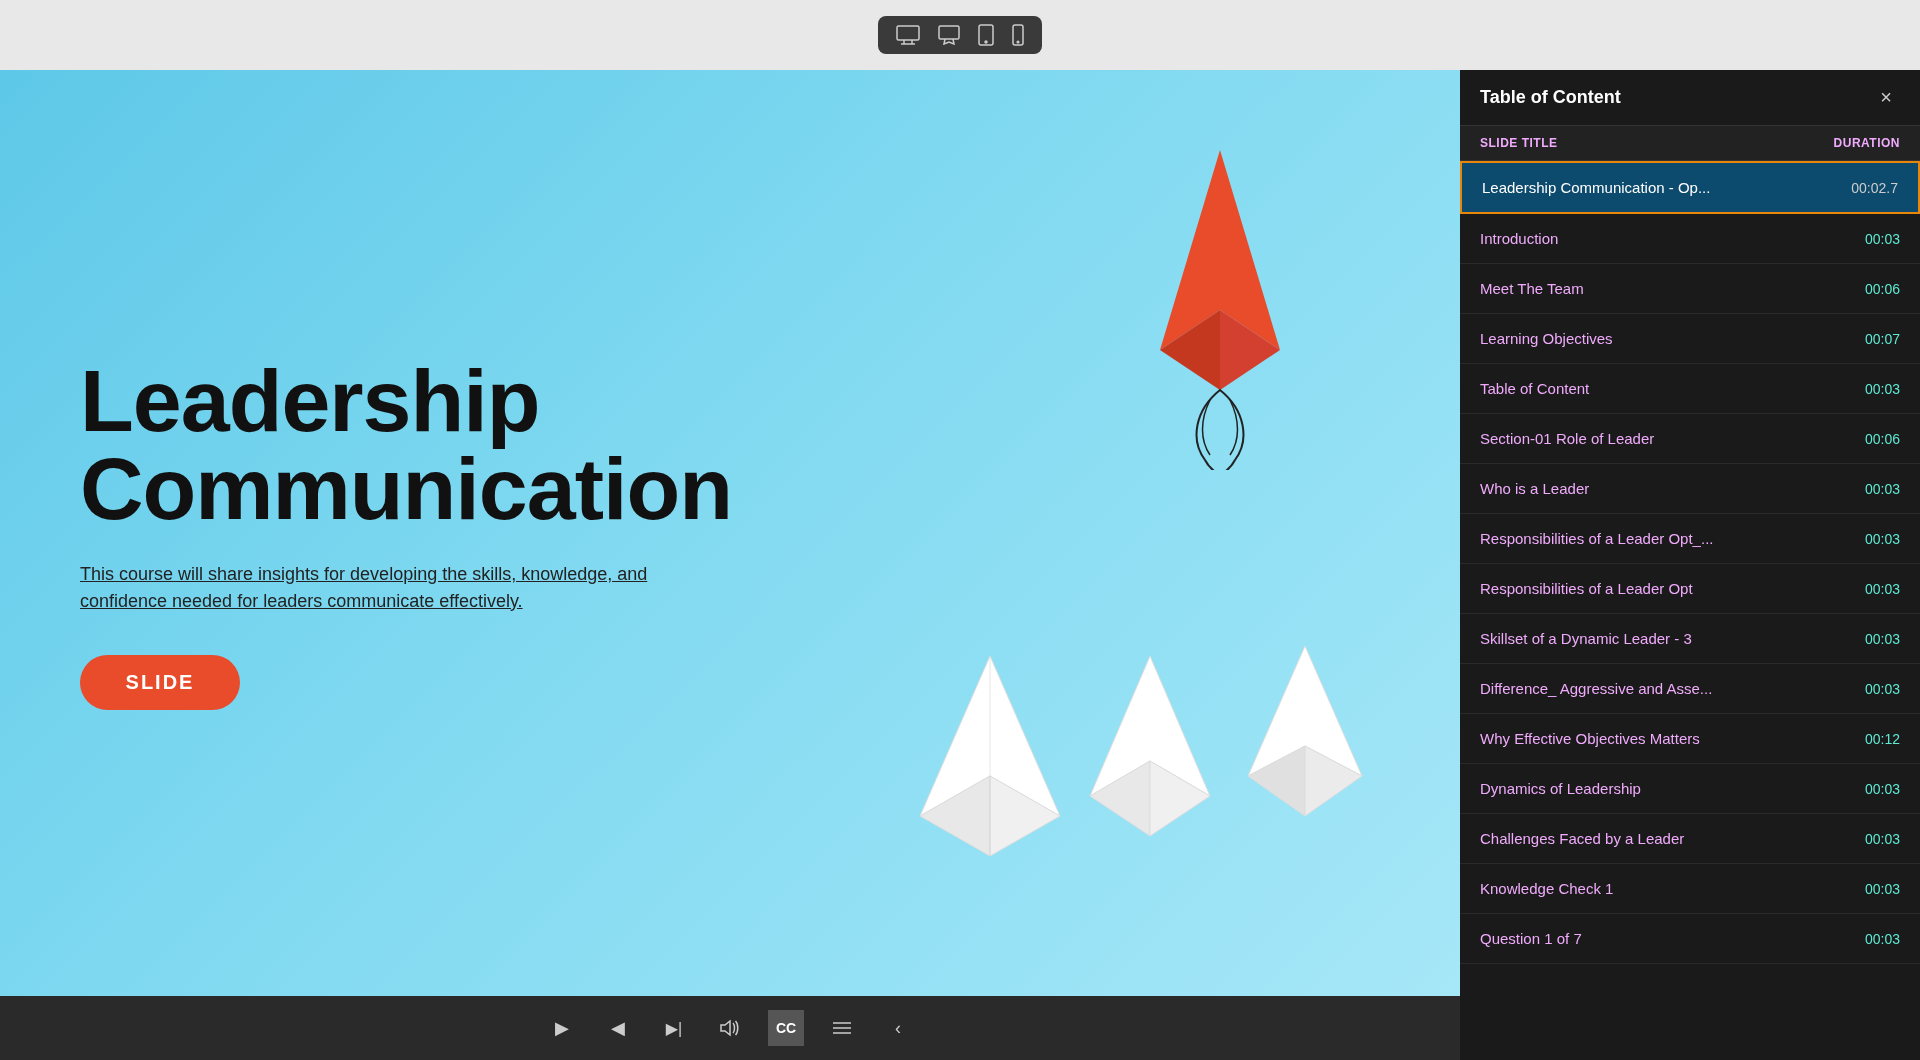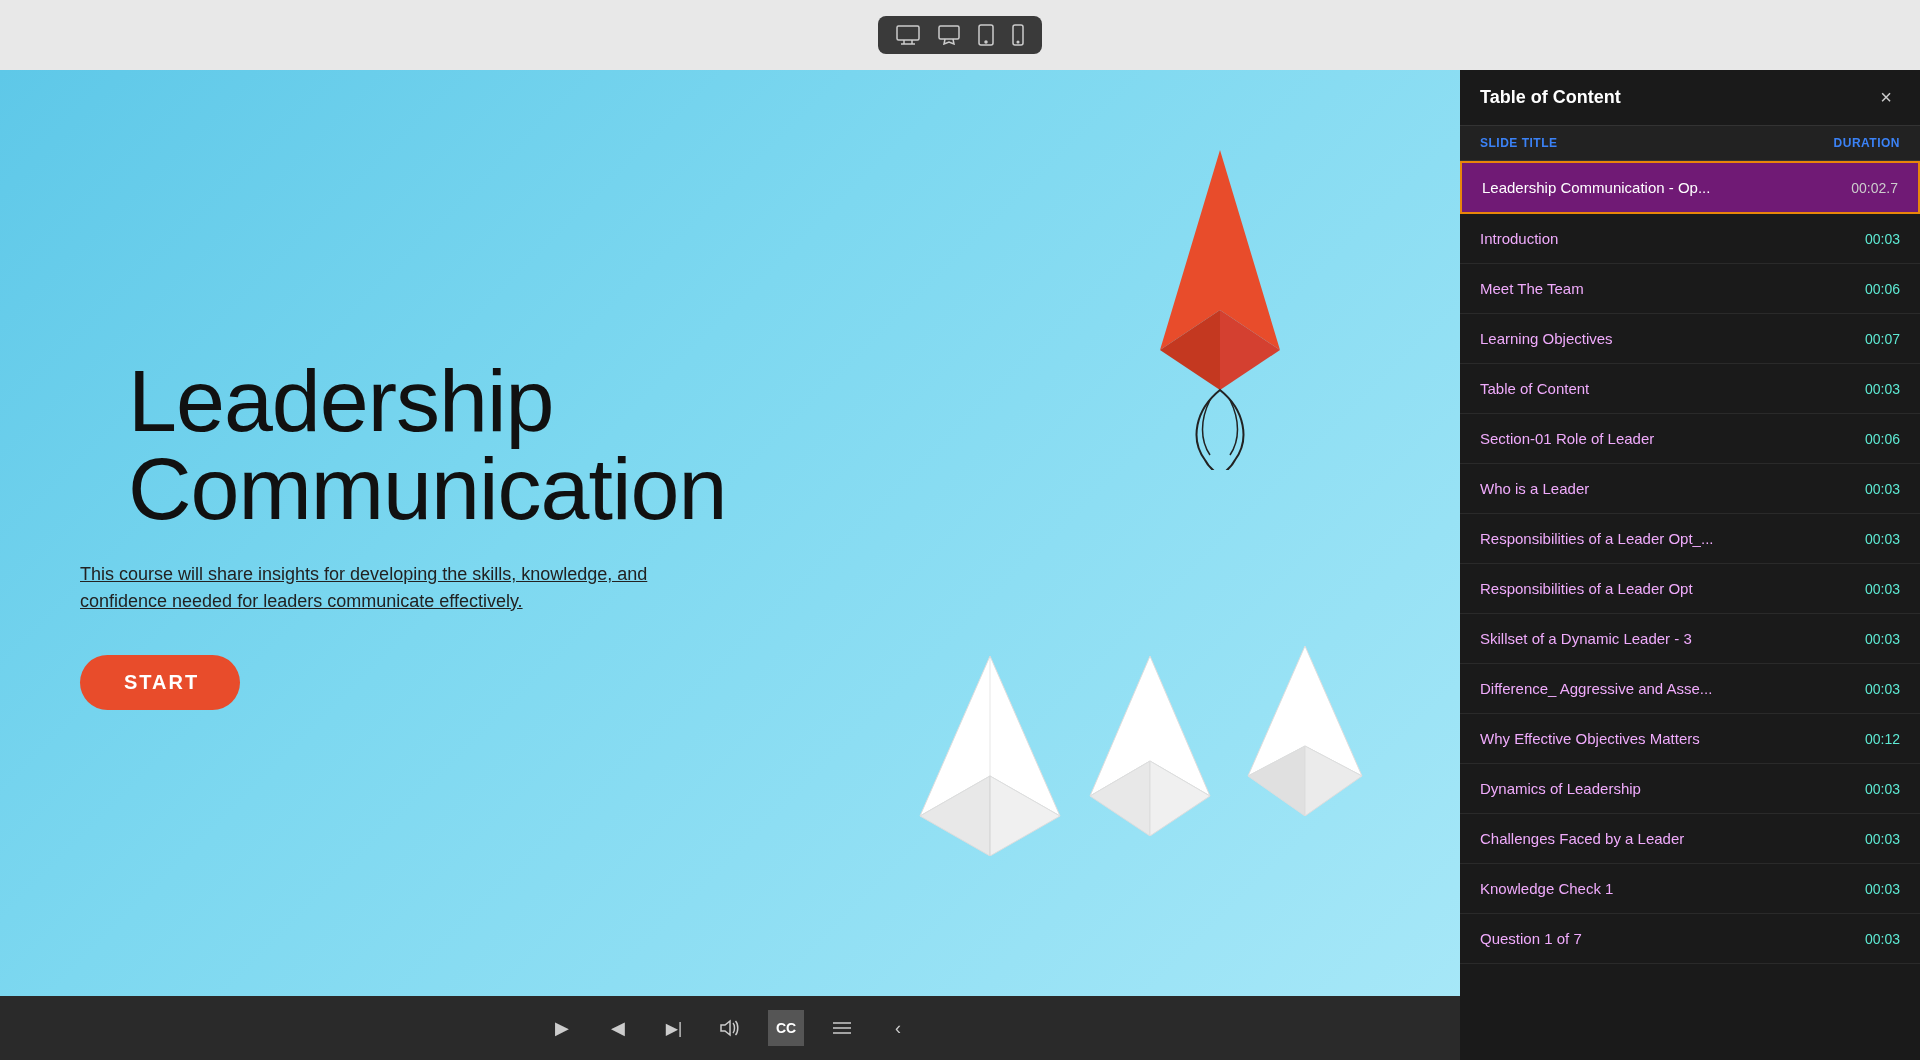--- a/index.html
+++ b/index.html
@@ -60,26 +60,25 @@
       flex: 1;
       padding: 60px 80px;
       display: flex;
       flex-direction: column;
       justify-content: center;
       position: relative;
     }
 
     .course-title {
       font-size: 88px;
-      font-weight: 400;
+      font-weight: 700;
       color: #111111;
       line-height: 1.0;
       margin-bottom: 28px;
       letter-spacing: -1px;
-      margin-left: 48px;
     }
 
     .course-subtitle {
       font-size: 18px;
       color: #222222;
       max-width: 620px;
       line-height: 1.5;
       margin-bottom: 40px;
       text-decoration: underline;
     }
@@ -178,21 +177,21 @@
     .toc-column-headers {
       display: flex;
       justify-content: space-between;
       padding: 10px 20px;
       background: #222;
       flex-shrink: 0;
       border-bottom: 1px solid #333;
     }
 
     .col-header {
-      color: #3b82f6;
+      color: #f0abfc;
       font-size: 12px;
       font-weight: 700;
       text-transform: uppercase;
       letter-spacing: 0.5px;
     }
 
     .toc-list {
       flex: 1;
       overflow-y: auto;
     }
@@ -212,21 +211,21 @@
       display: flex;
       justify-content: space-between;
       align-items: center;
       padding: 16px 20px;
       border-bottom: 1px solid #2a2a2a;
       cursor: pointer;
     }
 
     .toc-item.active {
       border: 2px solid #e8860a;
-      background: #701a75;
+      background: #0c4a6e;
     }
 
     .toc-item-title {
       color: #f0abfc;
       font-size: 15px;
       flex: 1;
       padding-right: 10px;
     }
 
     .toc-item.active .toc-item-title {
@@ -295,21 +294,21 @@
   <div class="course-player">
     <div class="course-content">
 
       <div class="course-title">
         <span style="white-space: pre-line;">Leadership
 Communication</span>
       </div>
 
       <div class="course-subtitle">This course will share insights for developing the skills, knowledge, and confidence needed for leaders communicate effectively.</div>
 
-      <button class="start-button">START</button>
+      <button class="start-button">SLIDE</button>
 
       <div class="airplane-container">
 
         <svg style="position:absolute; right:60px; top:20px;" width="200" height="320" viewBox="0 0 200 320">
 
           <polygon points="100,0 40,200 100,160 160,200" fill="#e84c2b"></polygon>
           <polygon points="100,160 40,200 100,240" fill="#c43820"></polygon>
           <polygon points="100,160 160,200 100,240" fill="#d44030"></polygon>
 
           <g transform="translate(100,240)">

